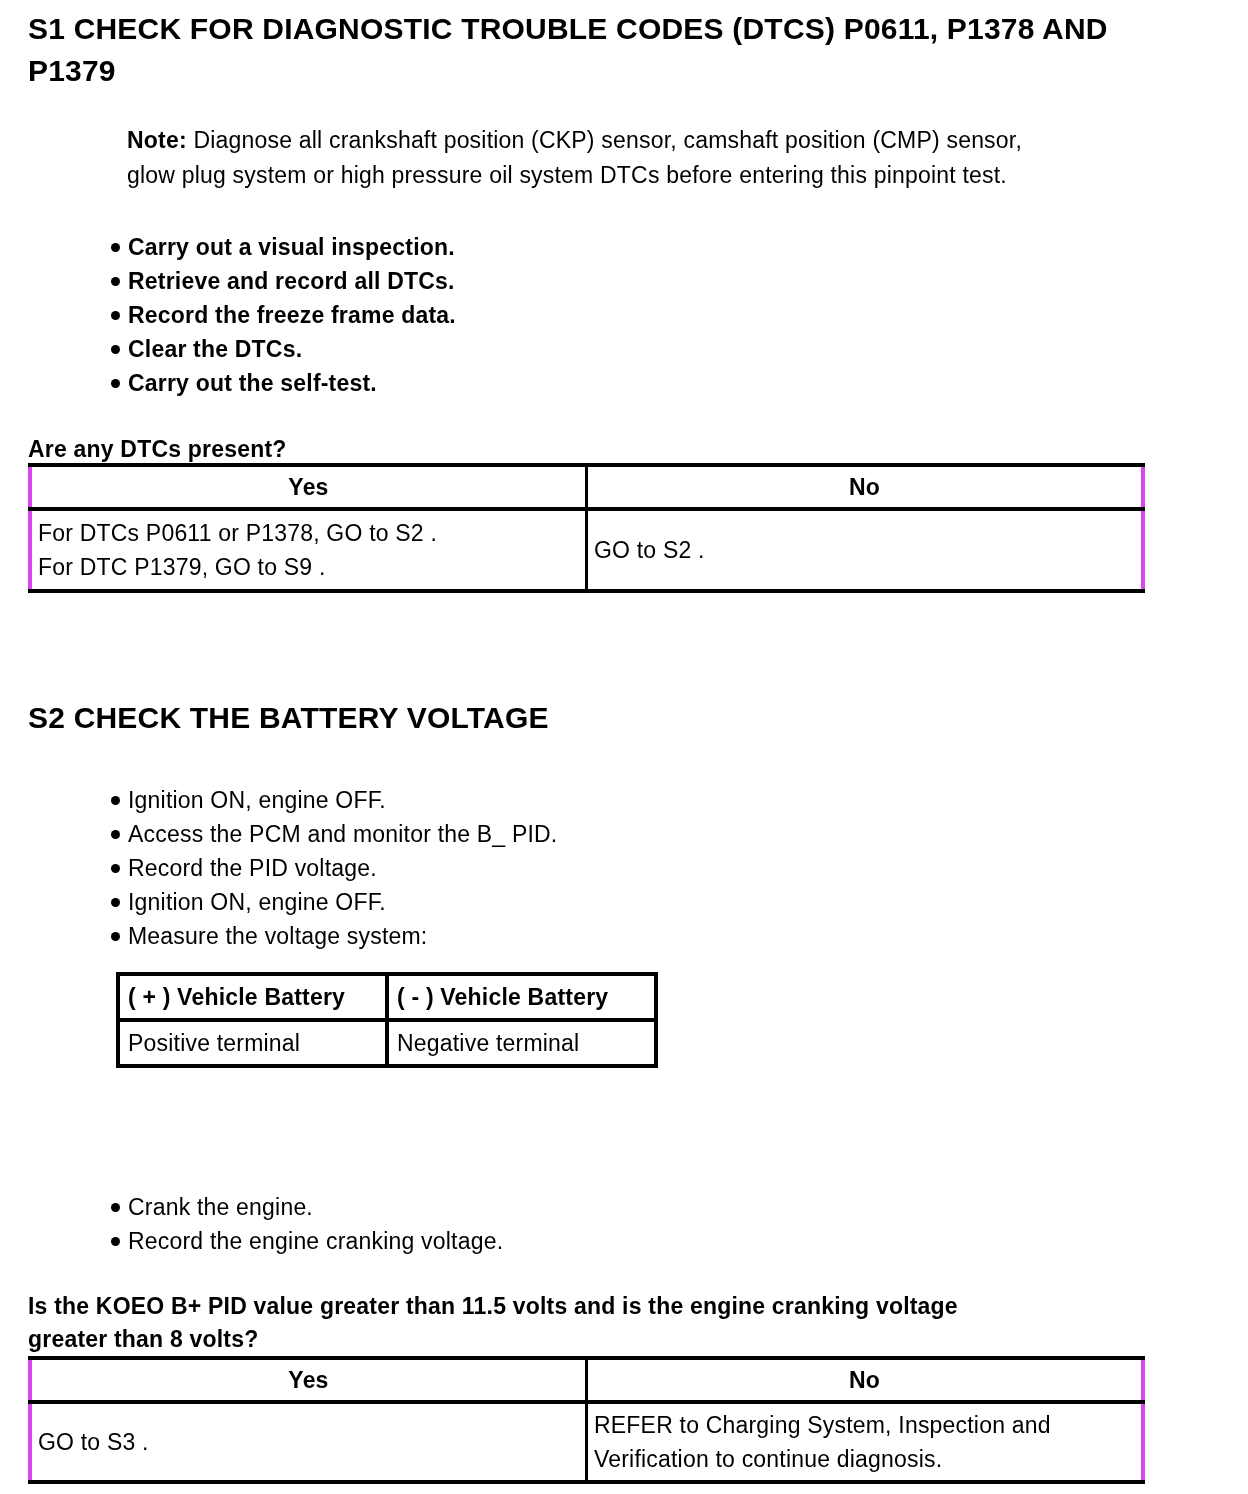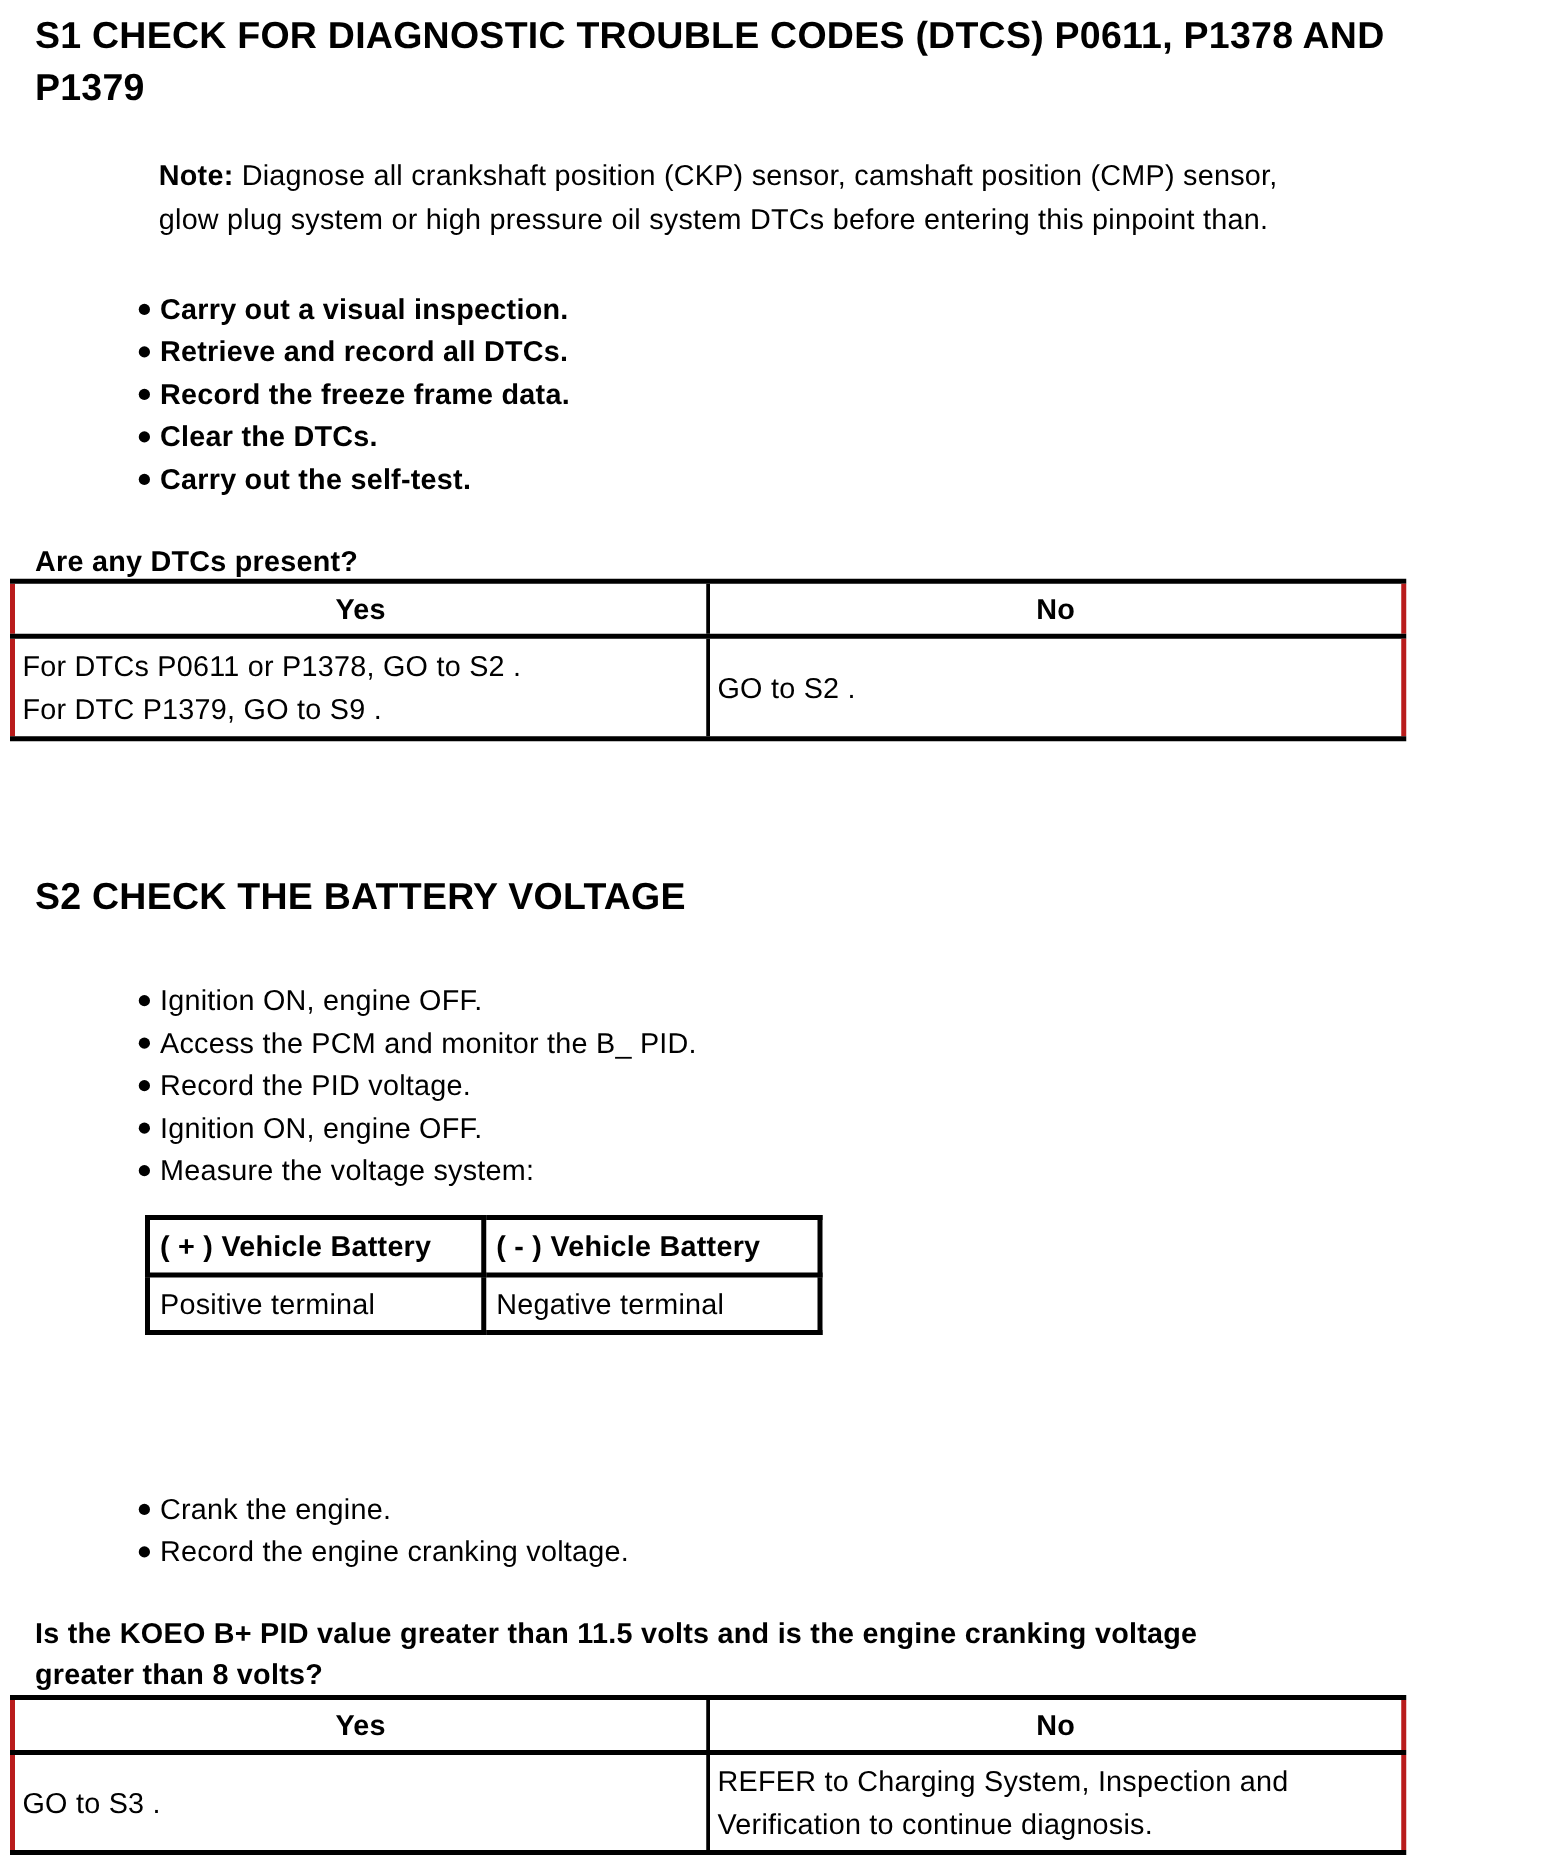--- a/index.html
+++ b/index.html
@@ -43,22 +43,22 @@
     font-weight: bold;
     margin-left: 28px;
     line-height: 28px;
   }
   .question.q1 { margin-top: 35px; }
   .question.q2 { margin-top: 32px; line-height: 33px; }
   table.result {
     border-collapse: collapse;
     table-layout: fixed;
     width: 1117px;
-    margin: 0 0 0 8px;
-    border: 4px solid #b91c1c;
+    margin: 0 0 0 28px;
+    border: 4px solid #d946ef;
   }
   table.result th {
     border: 3px solid #000000;
     border-top: 4px solid #000000;
     border-bottom: 4px solid #000000;
     font-size: 23px;
     font-weight: bold;
     text-align: center;
     height: 40px;
     padding: 0 6px;
@@ -94,21 +94,21 @@
 <body>
 
 <div class="h1">
   <div>S1 CHECK FOR DIAGNOSTIC TROUBLE CODES (DTCS) P0611, P1378 AND</div>
   <div>P1379</div>
 </div>
 
 <div class="note">
   <b>Note:</b>
   <span>Diagnose all crankshaft position (CKP) sensor, camshaft position (CMP) sensor,</span><br>
-  <span>glow plug system or high pressure oil system DTCs before entering this pinpoint than.</span>
+  <span>glow plug system or high pressure oil system DTCs before entering this pinpoint test.</span>
 </div>
 
 <div class="steps first">
   <div class="step">
     <span class="bullet"></span>
     <span>Carry out a visual inspection.</span>
   </div>
   <div class="step">
     <span class="bullet"></span>
     <span>Retrieve and record all DTCs.</span>

